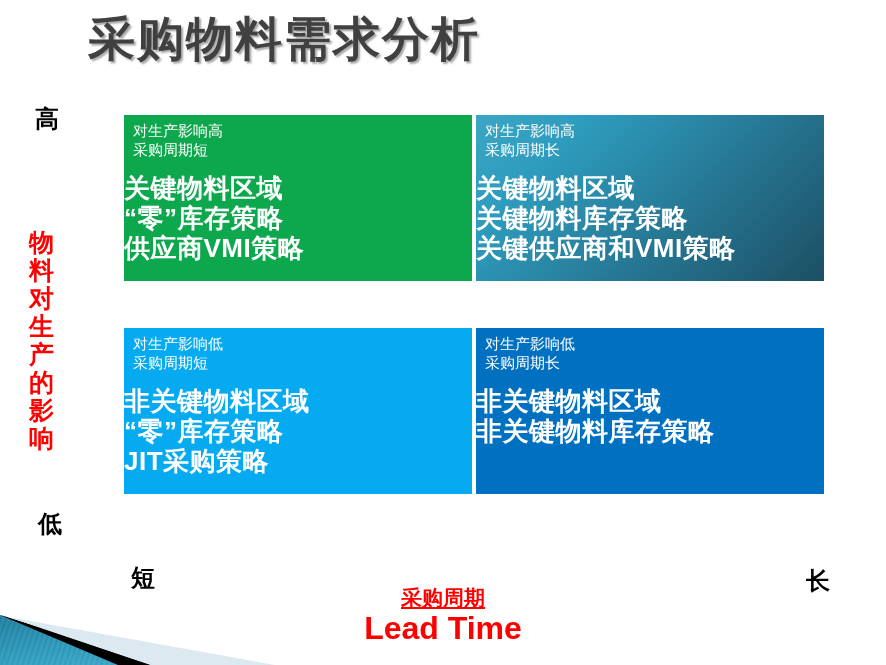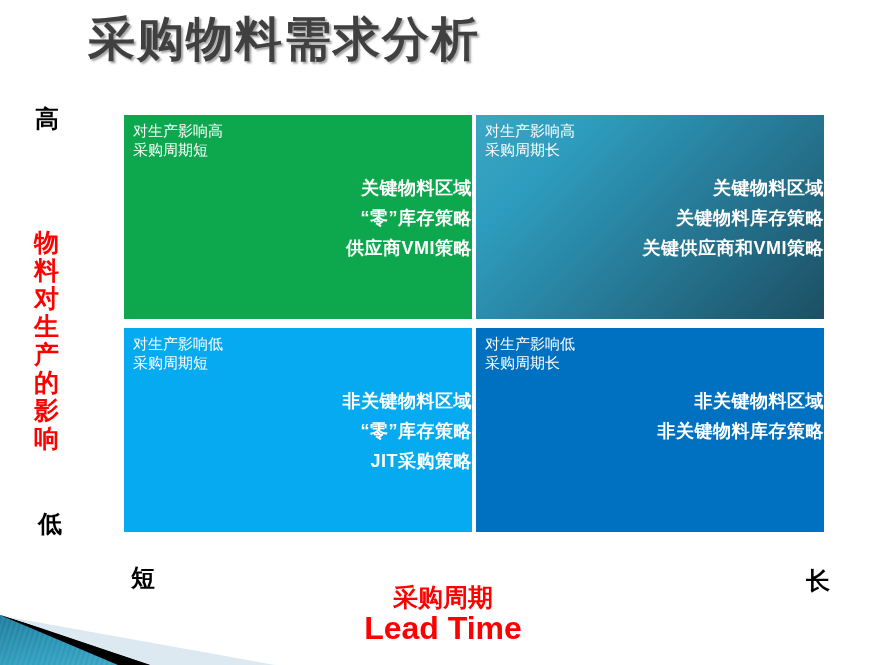--- a/index.html
+++ b/index.html
@@ -32,21 +32,21 @@
   .matrix {
     position: absolute;
     left: 124px;
     top: 115px;
     width: 700px;
     height: 417px;
   }
   .quadrant {
     position: absolute;
     width: 348px;
-    height: 204px;
+    height: 166px;
     box-sizing: border-box;
     color: #ffffff;
     padding-left: 19px;
   }
   .q-tl { left: 0;     top: 0;    background: #0DA84E; }
   .q-tr { left: 352px; top: 0;
           background: linear-gradient(135deg, #3BA6C4 0%, #2E9CBE 22%, #246F8A 68%, #1C4F63 100%); }
   .q-bl { left: 0;     top: 213px; background: #06AAF0; }
   .q-br { left: 352px; top: 213px; background: #0070C0; }
 
@@ -58,24 +58,24 @@
     line-height: 19px;
     font-weight: 400;
     white-space: pre-line;
     text-align: left;
   }
   .q-body {
     position: absolute;
     left: 0;
     right: 0;
     top: 58px;
-    font-size: 18px;
+    font-size: 26px;
     line-height: 30px;
     font-weight: bold;
-    text-align: right;
+    text-align: left;
     white-space: pre-line;
     letter-spacing: 0.5px;
   }
 
   
   .axis-label {
     position: absolute;
     color: #000000;
     font-size: 24px;
     font-weight: bold;
@@ -87,34 +87,34 @@
 
   .y-axis-title {
     position: absolute;
     left: 29px;
     top: 228px;
     width: 30px;
     color: #FF0000;
     font-size: 25px;
     font-weight: bold;
     line-height: 28px;
-    text-align: right;
+    text-align: left;
     word-break: break-all;
   }
 
   .x-axis-title {
     position: absolute;
     left: 0;
     right: 0;
     top: 583px;
     text-align: center;
     color: #FF0000;
     font-weight: bold;
   }
-  .x-axis-title .cn { font-size: 25px; line-height: 29px; display: block; }
+  .x-axis-title .cn { font-size: 21px; line-height: 29px; display: block; text-decoration: underline; }
   .x-axis-title .en { font-size: 32px; line-height: 33px; display: block; }
 
   
   .corner-deco {
     position: absolute;
     left: 0;
     bottom: 0;
     width: 275px;
     height: 50px;
   }

